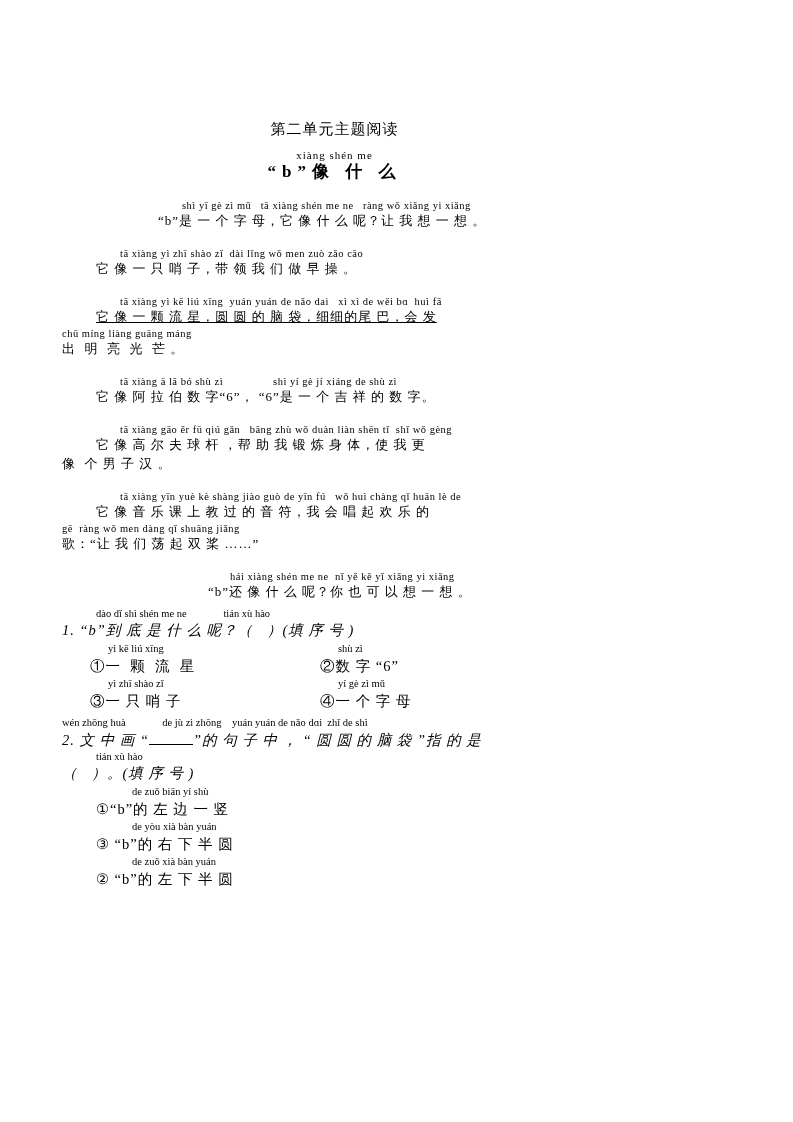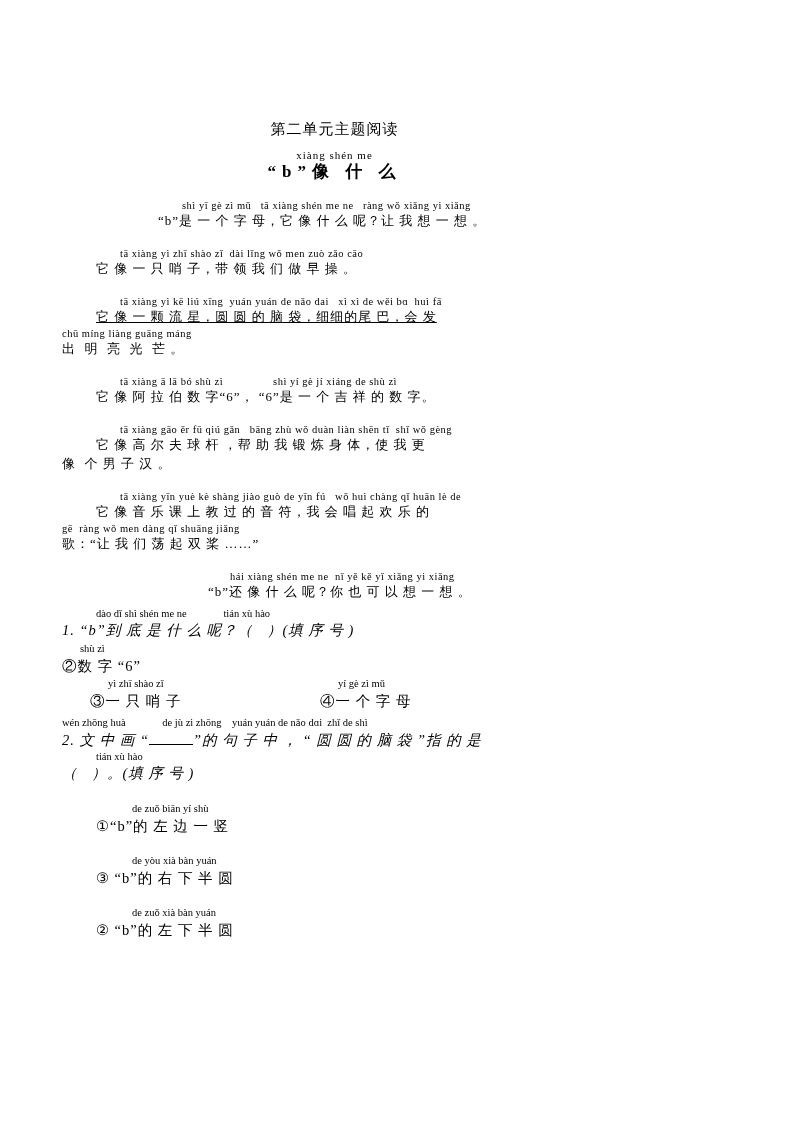--- a/index.html
+++ b/index.html
@@ -77,21 +77,21 @@
     margin-top: 2px;
   }
   .opt {
     width: 230px;
   }
   .opt.first { padding-left: 28px; }
   .opt.second { padding-left: 0px; }
   .opt .py { font-size: 10.5px; line-height: 1.2; white-space: pre; padding-left: 18px; }
   .opt .hz { font-size: 14.5px; line-height: 1.4; letter-spacing: 1px; white-space: pre; }
 
-  .single-opt { margin-top: 19px; padding-left: 34px; }
+  .single-opt { margin-top: 2px; padding-left: 34px; }
   .single-opt .py { font-size: 10.5px; line-height: 1.2; white-space: pre; padding-left: 36px; }
   .single-opt .hz { font-size: 14.5px; line-height: 1.4; letter-spacing: 1px; white-space: pre; }
 
   .blank-u { display: inline-block; border-bottom: 1px solid #000; width: 44px; }
 </style>
 </head>
 <body>
 
 <div class="page">
 
@@ -140,20 +140,24 @@
   <div class="pblock">
     <div class="pline indent-py3">hái xiàng shén me ne  nǐ yě kě yǐ xiǎng yi xiǎng</div>
     <div class="hline indent-hz3">“b”还 像 什 么 呢？你 也 可 以 想 一 想 。</div>
   </div>
 
   <div class="q-block">
     <div class="q-line-py" style="padding-left:34px;">dào dǐ shì shén me ne              tián xù hào</div>
     <div class="q-line-hz">1. “b”到 底 是 什 么 呢？（   ）(填 序 号 )</div>
 
     <div class="opt-row">
+      <div class="opt first">
+        <div class="py">yì kē liú xīng</div>
+        <div class="hz">①一  颗  流  星</div>
+      </div>
       <div class="opt second">
         <div class="py">shù zì</div>
         <div class="hz">②数 字 “6”</div>
       </div>
     </div>
 
     <div class="opt-row">
       <div class="opt first">
         <div class="py">yì zhī shào zǐ</div>
         <div class="hz">③一 只 哨 子</div>

